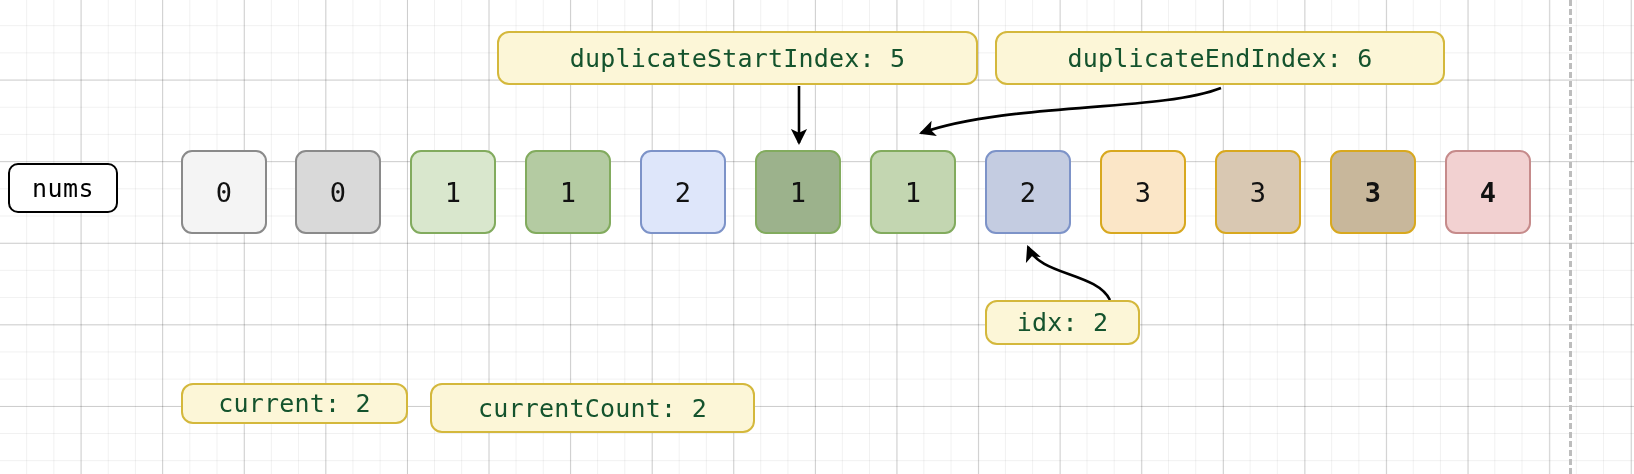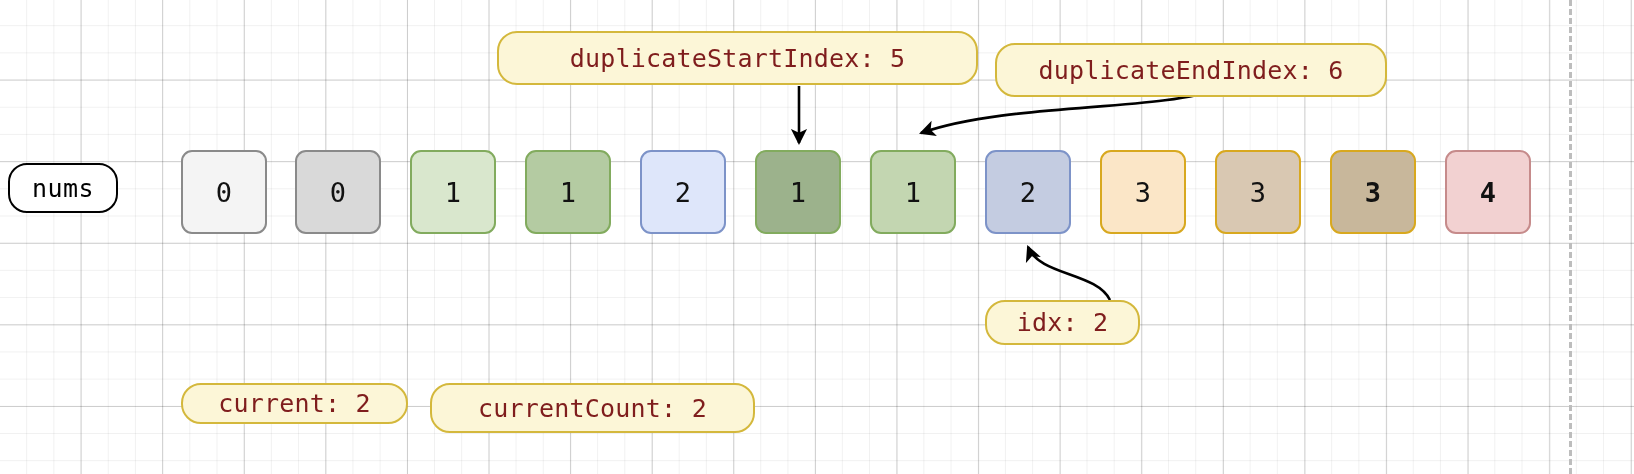--- a/index.html
+++ b/index.html
@@ -38,21 +38,21 @@
 
   
   .nums-box {
     position: absolute;
     left: 8px;
     top: 163px;
     width: 110px;
     height: 50px;
     box-sizing: border-box;
     border: 2px solid #000000;
-    border-radius: 19px;
+    border-radius: 10px;
     background: #ffffff;
     display: flex;
     align-items: center;
     justify-content: center;
     font-size: 25px;
     color: #000000;
     letter-spacing: 0.5px;
   }
 
   
@@ -72,26 +72,26 @@
     color: #121212;
   }
   .cell.bold { font-weight: bold; }
 
   
   .label-box {
     position: absolute;
     box-sizing: border-box;
     background: #fcf6d7;
     border: 2px solid #d4b83c;
-    border-radius: 20px;
+    border-radius: 12px;
     display: flex;
     align-items: center;
     justify-content: center;
     font-size: 25px;
-    color: #7f1d1d;
+    color: #14532d;
     white-space: nowrap;
     letter-spacing: 0.2px;
   }
 
   
   .dashed-guide {
     position: absolute;
     top: 0;
     left: 1569px;
     width: 0;
@@ -141,21 +141,21 @@
   <div class="cell" style="left:1100px; background:#fbe6c7; border-color:#d8a81f;">3</div>
 
   <div class="cell" style="left:1215px; background:#d9c8b2; border-color:#d8a81f;">3</div>
 
   <div class="cell bold" style="left:1330px; background:#c8b79b; border-color:#d8a81f;">3</div>
 
   <div class="cell bold" style="left:1445px; background:#f2d1d1; border-color:#c68b8b;">4</div>
 
   <div class="label-box" style="left:497px; top:31px; width:481px; height:54px;">duplicateStartIndex: 5</div>
 
-  <div class="label-box" style="left:995px; top:43px; width:392px; height:54px;">duplicateEndIndex: 6</div>
+  <div class="label-box" style="left:995px; top:31px; width:450px; height:54px;">duplicateEndIndex: 6</div>
 
   <div class="label-box" style="left:985px; top:300px; width:155px; height:45px;">idx: 2</div>
 
   <div class="label-box" style="left:181px; top:383px; width:227px; height:41px;">current: 2</div>
 
   <div class="label-box" style="left:430px; top:383px; width:325px; height:50px;">currentCount: 2</div>
 
 </div>
 
 </body></html>

